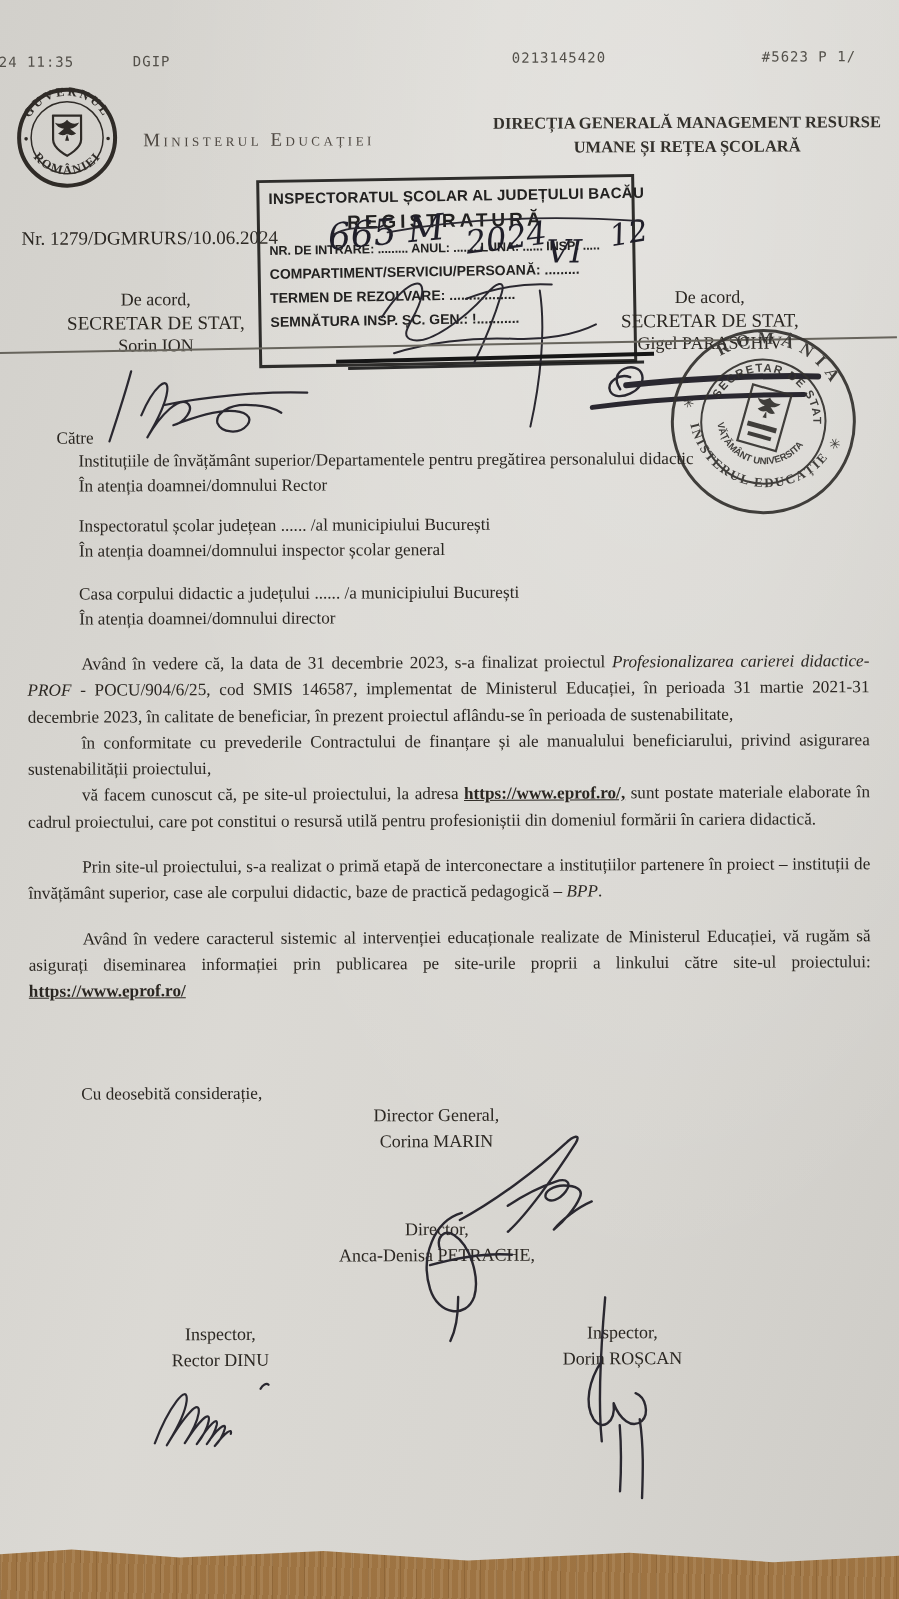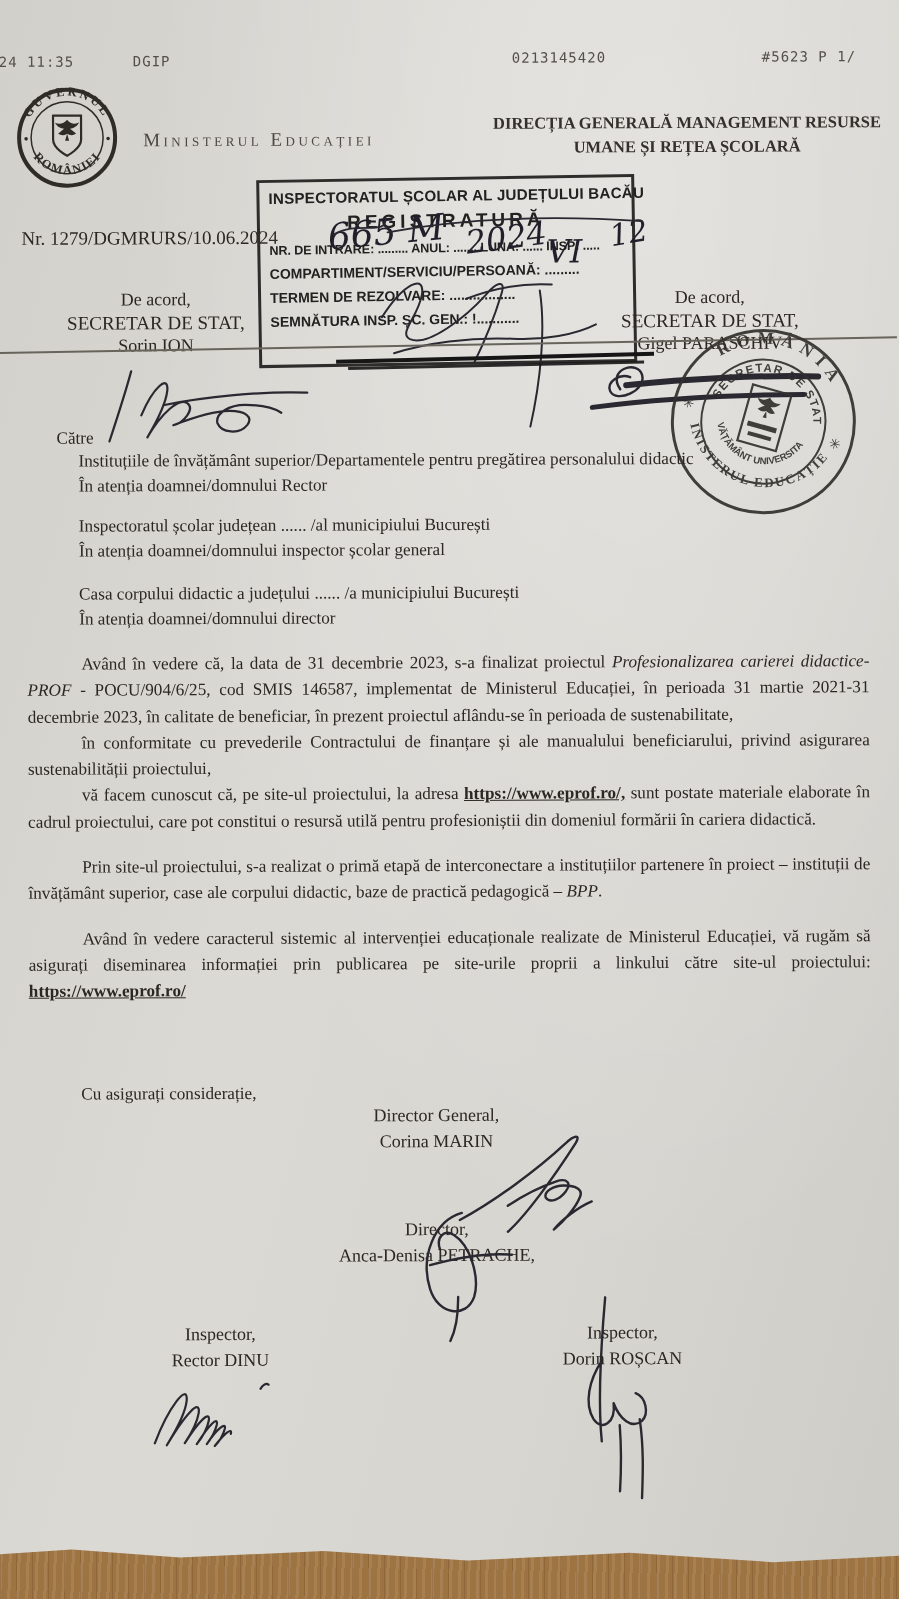--- a/index.html
+++ b/index.html
@@ -182,21 +182,21 @@
     </div>
 
     <div class="abs bodytxt" style="left:28px;top:650px;">
       <p><span>Având în vedere că, la data de 31 decembrie 2023, s-a finalizat proiectul </span><i>Profesionalizarea carierei didactice-PROF</i><span> - POCU/904/6/25, cod SMIS 146587, implementat de Ministerul Educației, în perioada 31 martie 2021-31 decembrie 2023, în calitate de beneficiar, în prezent proiectul aflându-se în perioada de sustenabilitate,</span></p>
       <p>în conformitate cu prevederile Contractului de finanțare și ale manualului beneficiarului, privind asigurarea sustenabilității proiectului,</p>
       <p><span>vă facem cunoscut că, pe site-ul proiectului, la adresa </span><span class="link">https://www.eprof.ro/,</span><span> sunt postate materiale elaborate în cadrul proiectului, care pot constitui o resursă utilă pentru profesioniștii din domeniul formării în cariera didactică.</span></p>
       <p class="gap"><span>Prin site-ul proiectului, s-a realizat o primă etapă de interconectare a instituțiilor partenere în proiect – instituții de învățământ superior, case ale corpului didactic, baze de practică pedagogică – </span><i>BPP</i><span>.</span></p>
       <p class="gap"><span>Având în vedere caracterul sistemic al intervenției educaționale realizate de Ministerul Educației, vă rugăm să asigurați diseminarea informației prin publicarea pe site-urile proprii a linkului către site-ul proiectului: </span><span class="link">https://www.eprof.ro/</span></p>
     </div>
 
-    <span class="abs serif17" style="left:80px;top:1080px;">Cu asigurați considerație,</span>
+    <span class="abs serif17" style="left:80px;top:1080px;">Cu deosebită considerație,</span>
 
     <div class="abs sigblock" style="left:280px;top:1102px;width:310px;">
       <div>Director General,</div>
       <div>Corina MARIN</div>
     </div>
     <svg class="abs" style="left:440px;top:1128px;" width="170" height="115" viewBox="0 0 170 115">
       <path class="ink" stroke-width="2.4" d="M18,92 C52,74 96,42 124,16 C132,8 140,6 134,16 C112,50 84,88 66,104
            M66,78 C84,66 102,58 114,54 C126,50 130,56 124,64 C118,72 108,76 104,70 C102,64 112,58 122,58 C134,58 142,62 138,70 C134,80 122,94 112,102 C120,92 136,80 150,74"></path>
     </svg>
 

